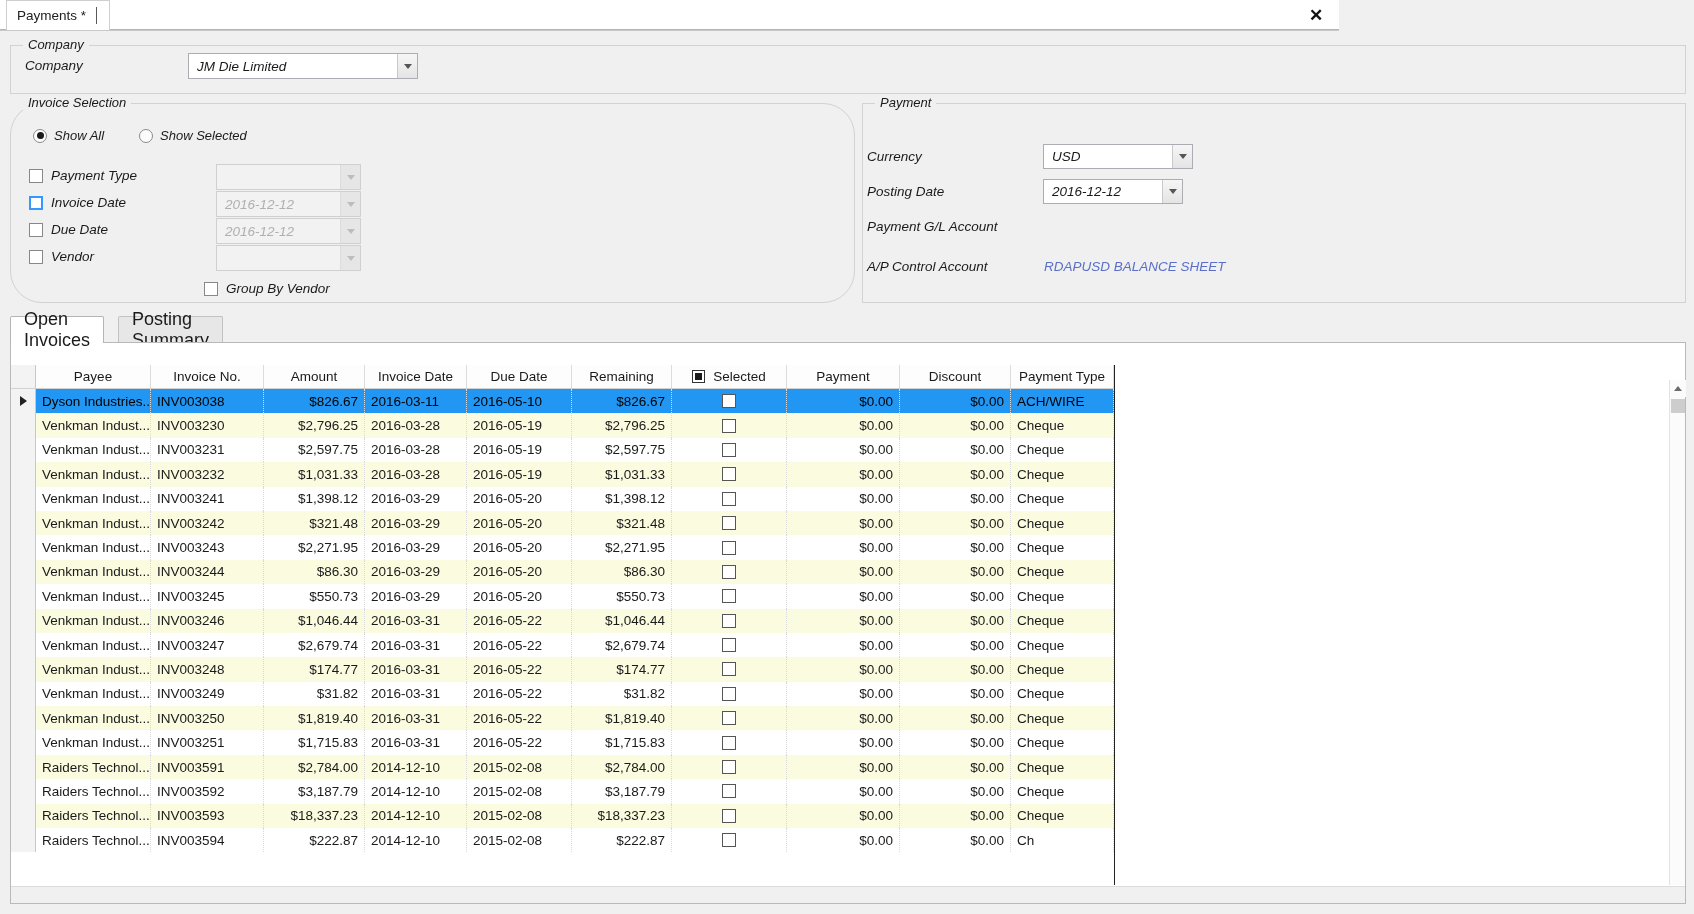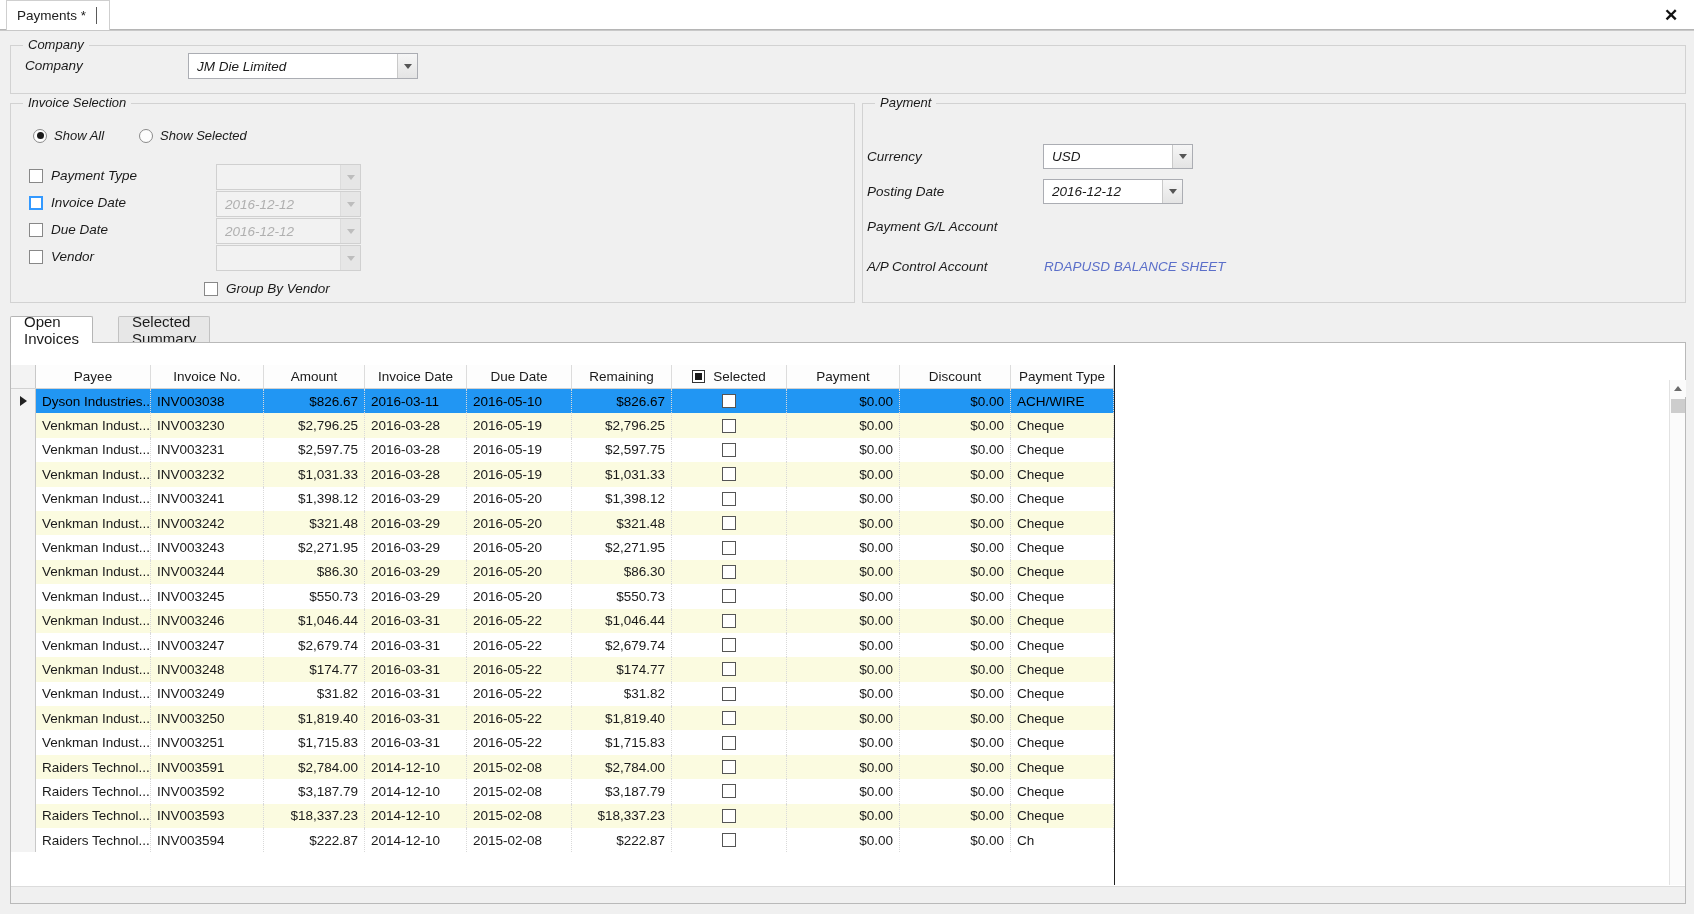--- a/index.html
+++ b/index.html
@@ -9,21 +9,21 @@
     overflow: hidden;
     background: #f0f0f0;
     font-family: "Liberation Sans", sans-serif;
     font-size: 13px;
     color: #1a1a1a;
   }
   #app { position: relative; width: 1694px; height: 914px; background: #f0f0f0; }
 
   
   .tabstrip {
-    position: absolute; left: 0; top: 0; width: 1694px; height: 31px;
+    position: absolute; left: 0; top: 0; width: 1339px; height: 31px;
     background: #f97316;
     border-bottom: 1px solid #c8c8c8;
   }
   .tabstrip-fill {
     position: absolute; left: 0; top: 0; right: 0; height: 30px;
     background: #ffffff;
     border-bottom: 1px solid #b5b5b5;
   }
   .doc-tab {
     position: absolute; left: 6px; top: 0px; height: 30px;
@@ -92,21 +92,21 @@
   .combo.disabled .arrow-btn { background: #e6e6e6; border-left: 1px solid #dcdcdc; }
   .chev {
     width: 0; height: 0;
     border-left: 4px solid transparent;
     border-right: 4px solid transparent;
     border-top: 5px solid #555;
   }
   .combo.disabled .chev { border-top-color: #bdbdbd; }
 
   
-  #invsel-box { left: 10px; top: 103px; width: 845px; height: 200px; }
+  #invsel-box { left: 10px; top: 103px; width: 845px; height: 200px; border-radius: 32px; }
   #payment-box { left: 862px; top: 103px; width: 824px; height: 200px; }
 
   .radio-row { position: absolute; display: flex; align-items: center; }
   .radio-o {
     width: 14px; height: 14px; border-radius: 50%;
     border: 1px solid #8a8a8a; background: #fdfdfd;
     display: inline-flex; align-items: center; justify-content: center;
     margin-right: 7px;
   }
   .radio-o.on::after {
@@ -122,21 +122,21 @@
   .filter-row { position: absolute; display: flex; align-items: center; font-size: 13.5px; }
 
   .static-label { position: absolute; font-size: 13.5px; color: #1a1a1a; white-space: nowrap; }
   .link-label { position: absolute; font-size: 13.5px; color: #5b6fc9; white-space: nowrap; cursor: pointer; }
 
   
   #tabrow { position: absolute; left: 10px; top: 316px; height: 26px; }
   .ui-tab {
     position: absolute; top: 0; height: 26px;
     display: flex; align-items: center; padding: 0 13px;
-    font-size: 15px; border: 1px solid #c2c2c2; border-bottom: none;
+    font-size: 18px; border: 1px solid #c2c2c2; border-bottom: none;
     background: #e7e7e7; color: #1a1a1a; cursor: default;
     border-radius: 2px 2px 0 0;
   }
   .ui-tab.active { background: #ffffff; border-color: #b5b5b5; z-index: 3; height: 27px; }
 
   
   #gridwrap {
     position: absolute; left: 10px; top: 342px; width: 1676px; height: 562px;
     background: #ffffff; border: 1px solid #b9b9b9;
   }
@@ -338,21 +338,21 @@
 
     <span class="static-label" style="left:4px; top:155px;">A/P Control Account</span>
     <span class="link-label" style="left:181px; top:155px;">RDAPUSD BALANCE SHEET</span>
   </div>
 
   <div id="tabrow">
     <div class="ui-tab active" style="left:0px;">
       <span>Open Invoices</span>
     </div>
     <div class="ui-tab" style="left:108px;">
-      <span>Selected Summary</span>
+      <span>Posting Summary</span>
     </div>
   </div>
 
   <div id="gridwrap">
 
 
     <div id="gridhdr">
       <div class="hcell indicator" style="width:25px;"></div>
       <div class="hcell" style="width:115px;">Payee</div>
       <div class="hcell" style="width:113px;">Invoice No.</div>

